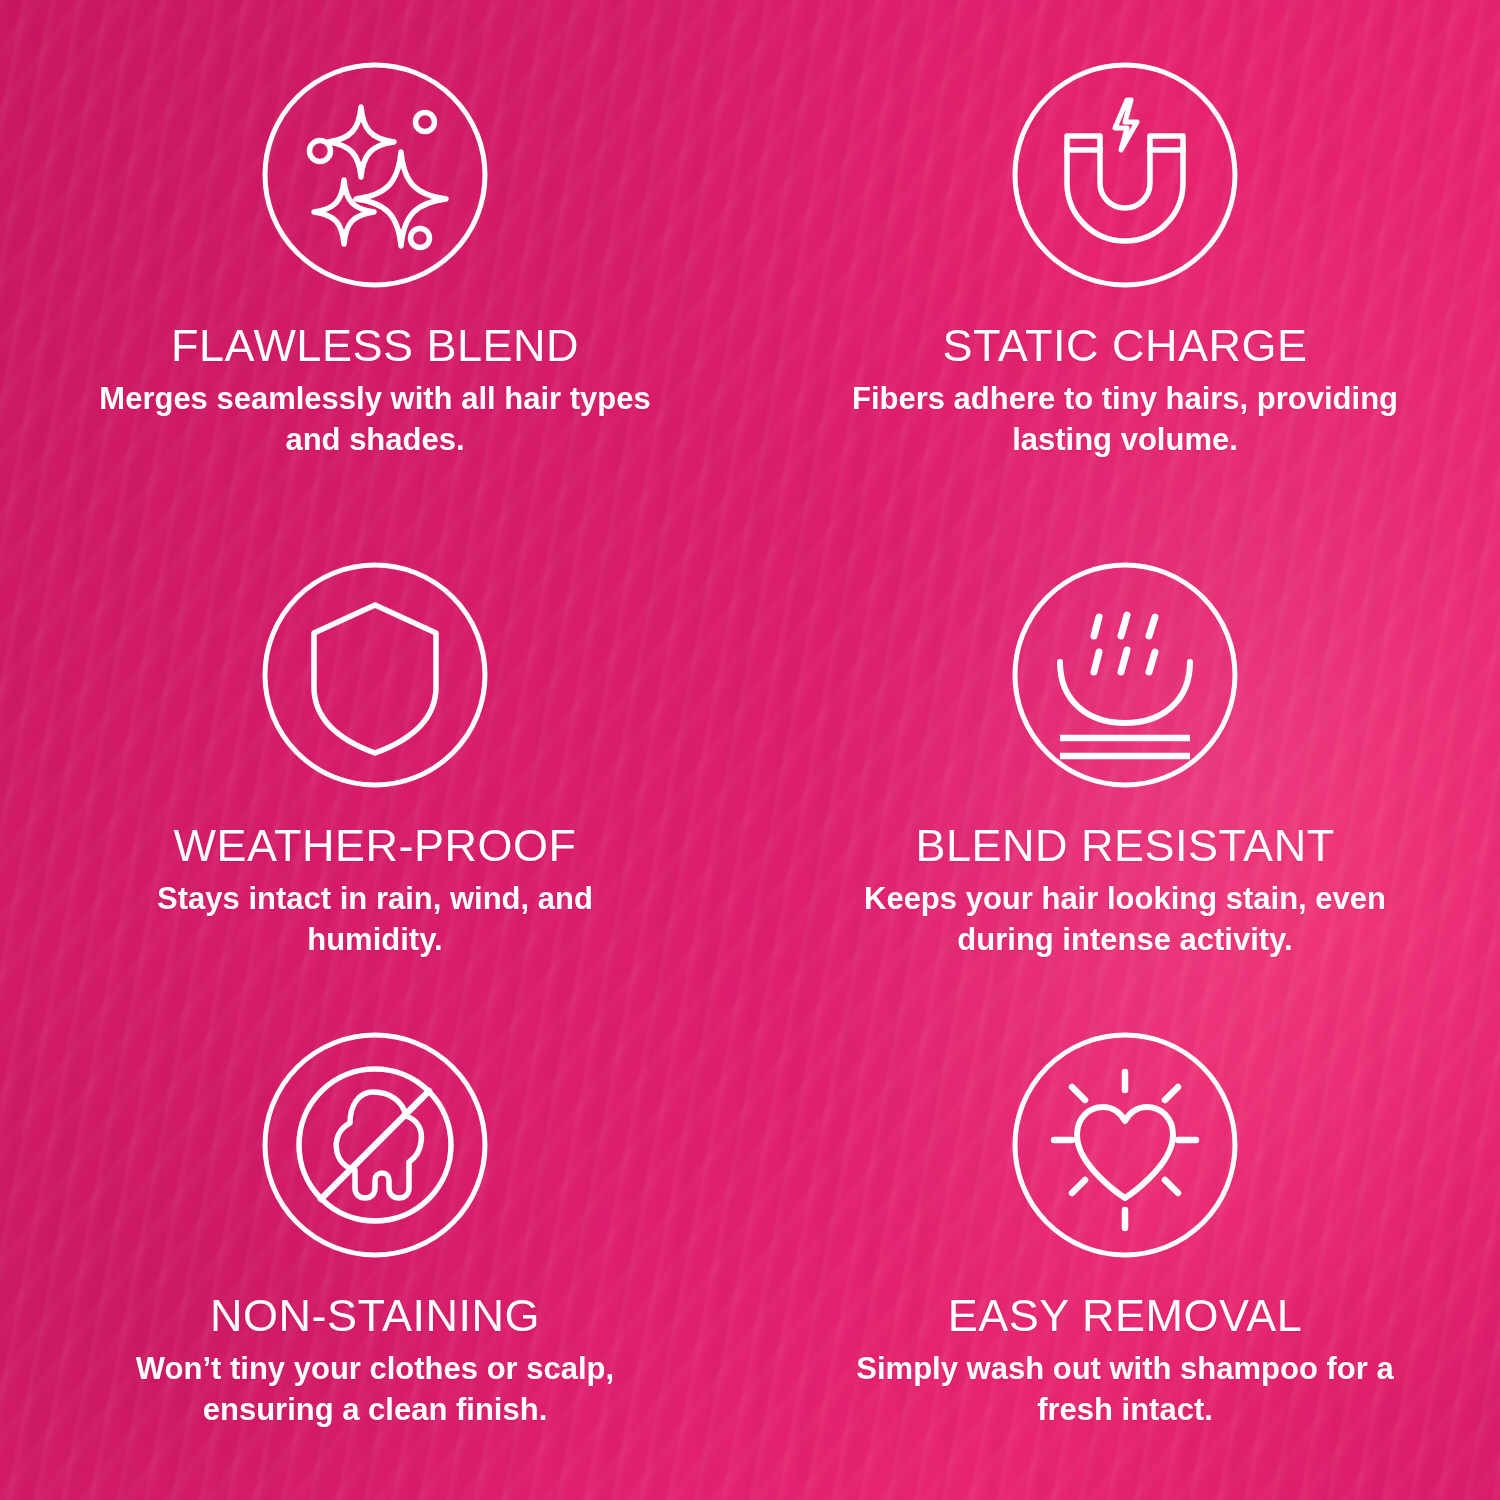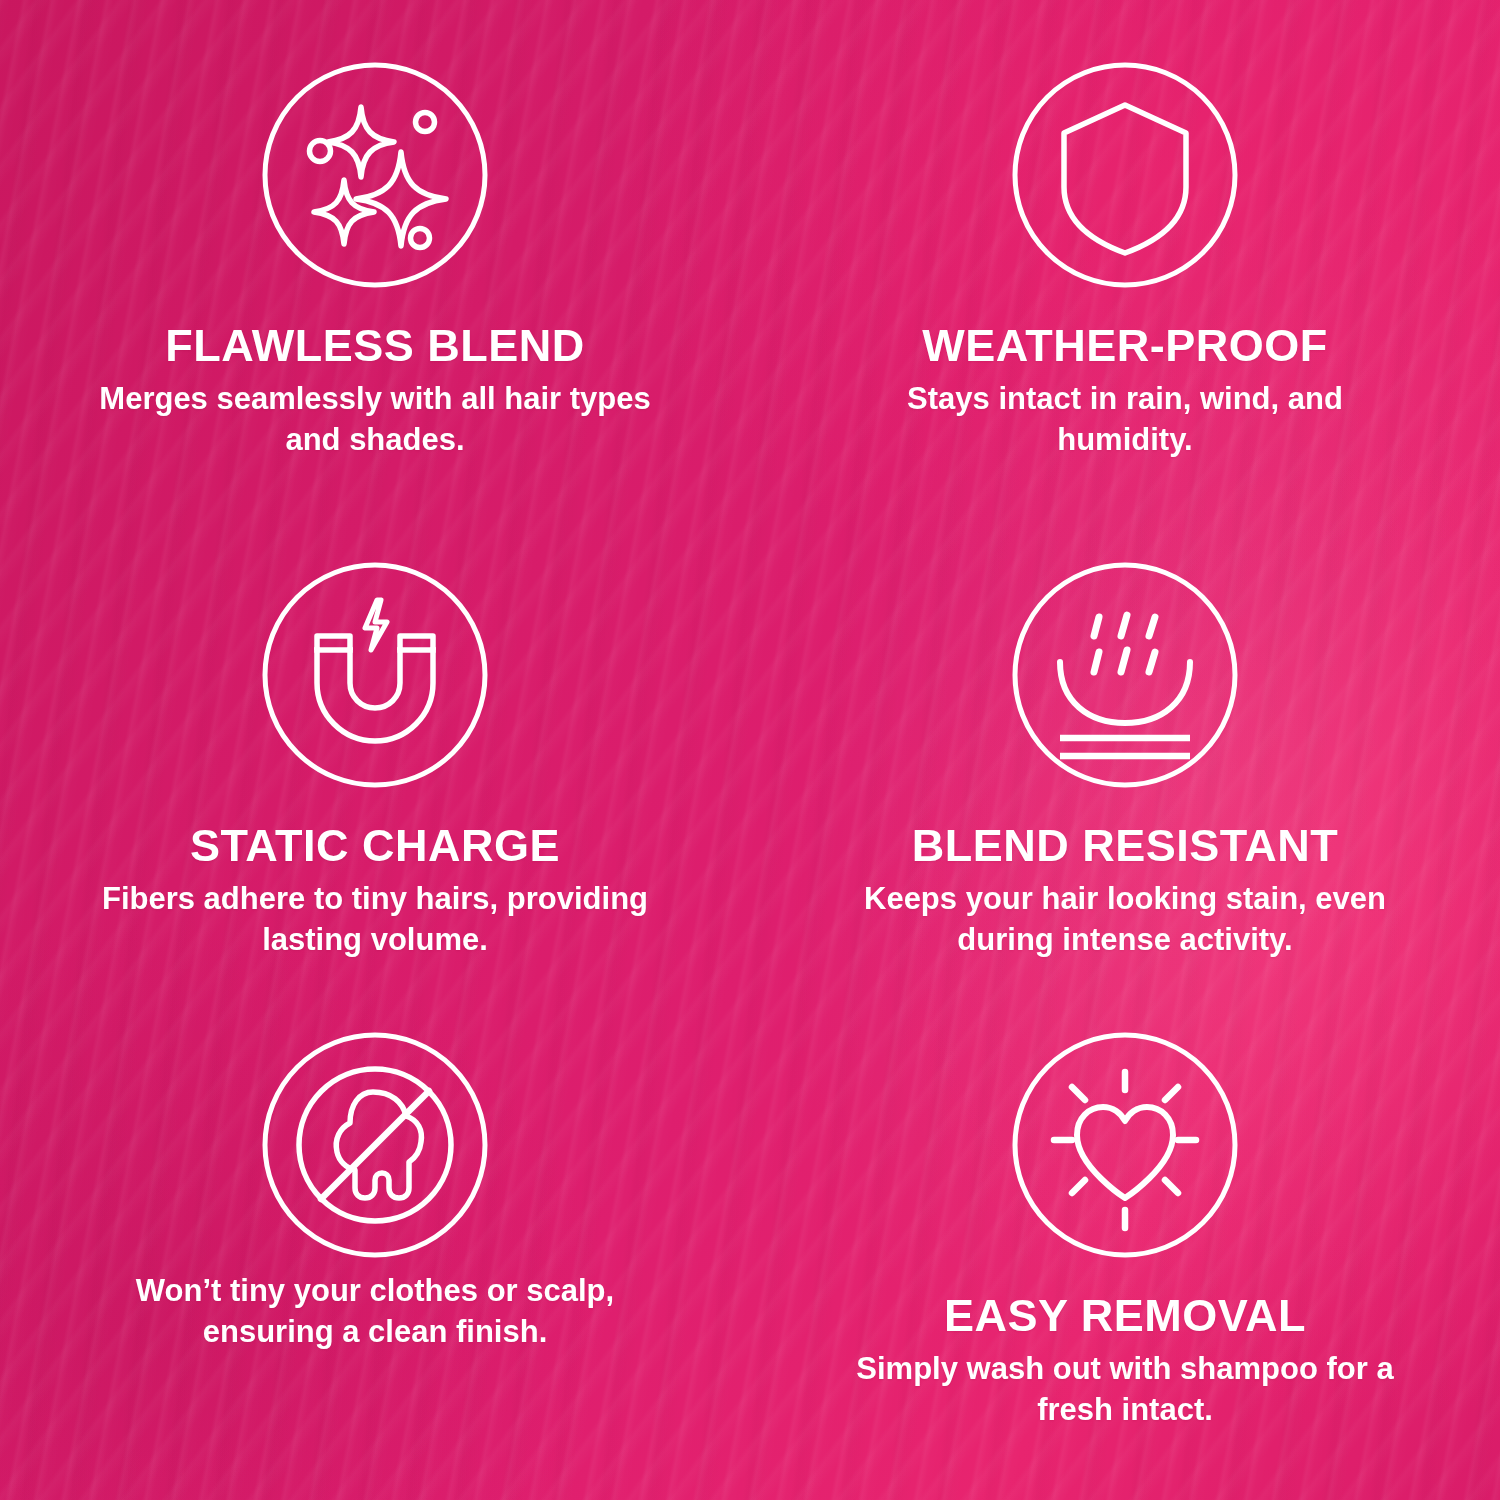--- a/index.html
+++ b/index.html
@@ -98,21 +98,21 @@
 
   .icon-wrap {
     width: 230px;
     height: 230px;
     display: block;
   }
   .icon-wrap svg { display: block; width: 230px; height: 230px; }
 
   .f-title {
     color: #FFFFFF;
-    font-weight: 700;
+    font-weight: 400;
     font-size: 45px;
     letter-spacing: 0.5px;
     line-height: 1;
     margin-top: 33px;
     white-space: nowrap;
     text-shadow: 0 1px 2px rgba(150,0,60,0.18);
   }
   .f-desc {
     color: #FFFFFF;
     font-size: 31px;
@@ -148,42 +148,42 @@
         </svg>
       </div>
       <div class="f-title">FLAWLESS BLEND</div>
       <div class="f-desc">Merges seamlessly with all hair types and shades.</div>
     </div>
 
     <div class="cell">
       <div class="icon-wrap">
         <svg viewBox="0 0 230 230" fill="none" xmlns="http://www.w3.org/2000/svg">
           <circle cx="115" cy="115" r="110" stroke="#ffffff" stroke-width="5"></circle>
-          <path d="M115 45 L176 73 L176 127 C176 161 148 181 115 193 C82 181 54 161 54 127 L54 73 Z" stroke="#ffffff" stroke-width="5.5" stroke-linejoin="round" fill="none"></path>
-        </svg>
-      </div>
-      <div class="f-title">WEATHER-PROOF</div>
-      <div class="f-desc">Stays intact in rain, wind, and humidity.</div>
-    </div>
-
-    <div class="cell">
-      <div class="icon-wrap">
-        <svg viewBox="0 0 230 230" fill="none" xmlns="http://www.w3.org/2000/svg">
-          <circle cx="115" cy="115" r="110" stroke="#ffffff" stroke-width="5"></circle>
           <path d="M57 90 L57 123 C57 155 83 181 115 181 C147 181 173 155 173 123 L173 90" stroke="#ffffff" stroke-width="5.5" stroke-linejoin="round" stroke-linecap="square" fill="none"></path>
           <path d="M90 90 L90 123 C90 137 101 148 115 148 C129 148 140 137 140 123 L140 90" stroke="#ffffff" stroke-width="5.5" stroke-linejoin="round" stroke-linecap="square" fill="none"></path>
           <path d="M57 90 L90 90" stroke="#ffffff" stroke-width="5.5" stroke-linecap="square"></path>
           <path d="M140 90 L173 90" stroke="#ffffff" stroke-width="5.5" stroke-linecap="square"></path>
           <path d="M57 90 L57 76 L90 76 L90 90" stroke="#ffffff" stroke-width="5.5" stroke-linejoin="round" fill="none"></path>
           <path d="M140 90 L140 76 L173 76 L173 90" stroke="#ffffff" stroke-width="5.5" stroke-linejoin="round" fill="none"></path>
           <path d="M117 40 L105 68 L117 68 L111 90 L127 62 L115 62 L121 40 Z" stroke="#ffffff" stroke-width="5" stroke-linejoin="round" fill="none"></path>
         </svg>
       </div>
       <div class="f-title">STATIC CHARGE</div>
       <div class="f-desc">Fibers adhere to tiny hairs, providing lasting volume.</div>
+    </div>
+
+    <div class="cell">
+      <div class="icon-wrap">
+        <svg viewBox="0 0 230 230" fill="none" xmlns="http://www.w3.org/2000/svg">
+          <circle cx="115" cy="115" r="110" stroke="#ffffff" stroke-width="5"></circle>
+          <path d="M115 45 L176 73 L176 127 C176 161 148 181 115 193 C82 181 54 161 54 127 L54 73 Z" stroke="#ffffff" stroke-width="5.5" stroke-linejoin="round" fill="none"></path>
+        </svg>
+      </div>
+      <div class="f-title">WEATHER-PROOF</div>
+      <div class="f-desc">Stays intact in rain, wind, and humidity.</div>
     </div>
 
     <div class="cell wide">
       <div class="icon-wrap">
         <svg viewBox="0 0 230 230" fill="none" xmlns="http://www.w3.org/2000/svg">
           <circle cx="115" cy="115" r="110" stroke="#ffffff" stroke-width="5"></circle>
           <g stroke="#ffffff" stroke-width="7" stroke-linecap="round">
             <path d="M89 57 L84 76"></path>
             <path d="M117 55 L111 76"></path>
             <path d="M145 57 L139 76"></path>
@@ -206,20 +206,21 @@
           <circle cx="115" cy="115" r="110" stroke="#ffffff" stroke-width="5"></circle>
           <circle cx="115" cy="115" r="76" stroke="#ffffff" stroke-width="5.5"></circle>
           <path d="M113 62 C131 62 143 72 146 86 C158 90 163 100 161 112 C160 121 155 128 149 132
                    L149 158 C149 164 145 168 139 168 C133 168 129 164 129 158 L129 150
                    C129 146 126 143 122 143 C118 143 115 146 115 150 L115 158
                    C115 164 111 168 105 168 C99 168 95 164 95 158 L95 140
                    C86 138 79 131 77 122 C74 109 80 98 90 93 C90 75 99 62 113 62 Z" stroke="#ffffff" stroke-width="5.5" stroke-linejoin="round" fill="none"></path>
           <path d="M169 61 L61 169" stroke="#ffffff" stroke-width="6.5" stroke-linecap="round"></path>
         </svg>
       </div>
+      <div class="f-title">NON-STAINING</div>
       <div class="f-desc">Won’t tiny your clothes or scalp, ensuring a clean finish.</div>
     </div>
 
     <div class="cell wide">
       <div class="icon-wrap">
         <svg viewBox="0 0 230 230" fill="none" xmlns="http://www.w3.org/2000/svg">
           <circle cx="115" cy="115" r="110" stroke="#ffffff" stroke-width="5"></circle>
           <path d="M115 168 C115 168 67 137 67 105 C67 88 79 77 93 77 C103 77 111 83 115 91
                    C119 83 127 77 137 77 C151 77 163 88 163 105 C163 137 115 168 115 168 Z" stroke="#ffffff" stroke-width="6" stroke-linejoin="round" fill="none"></path>
           <g stroke="#ffffff" stroke-width="6.5" stroke-linecap="round">

